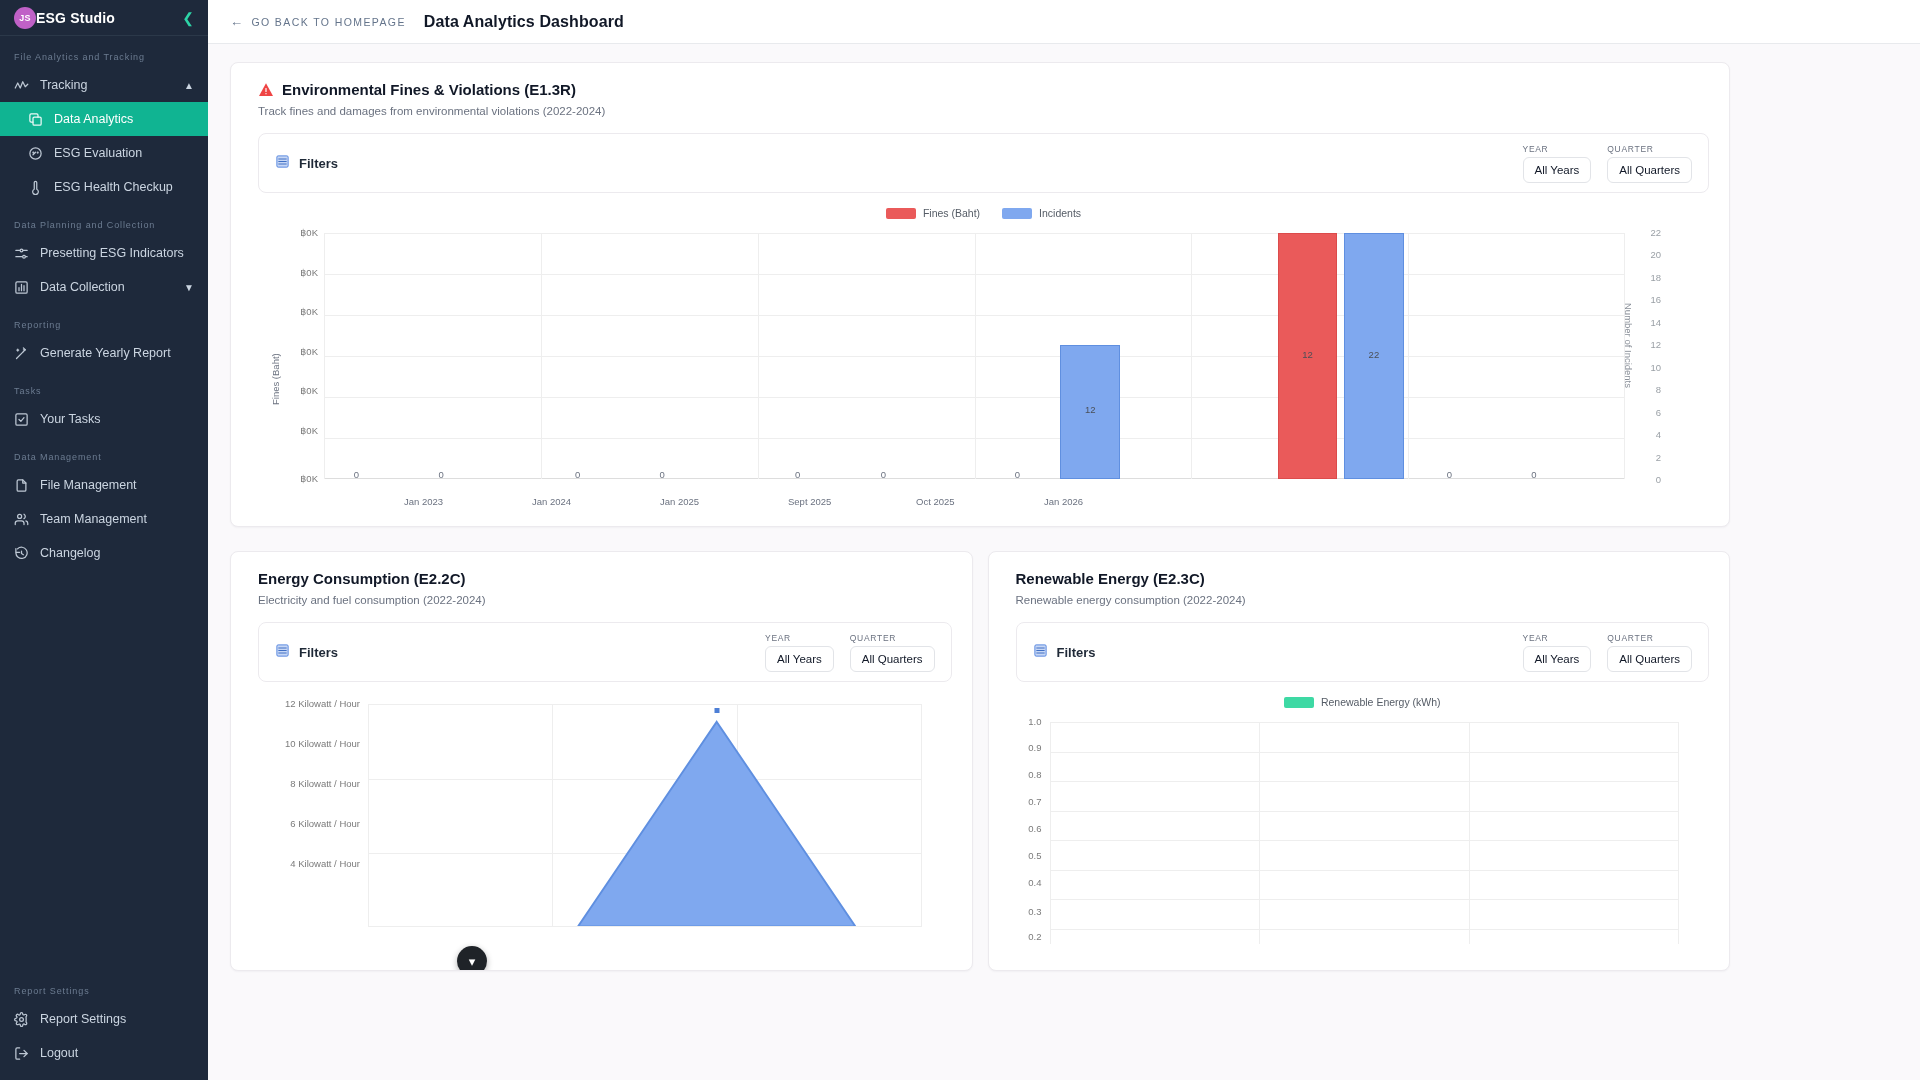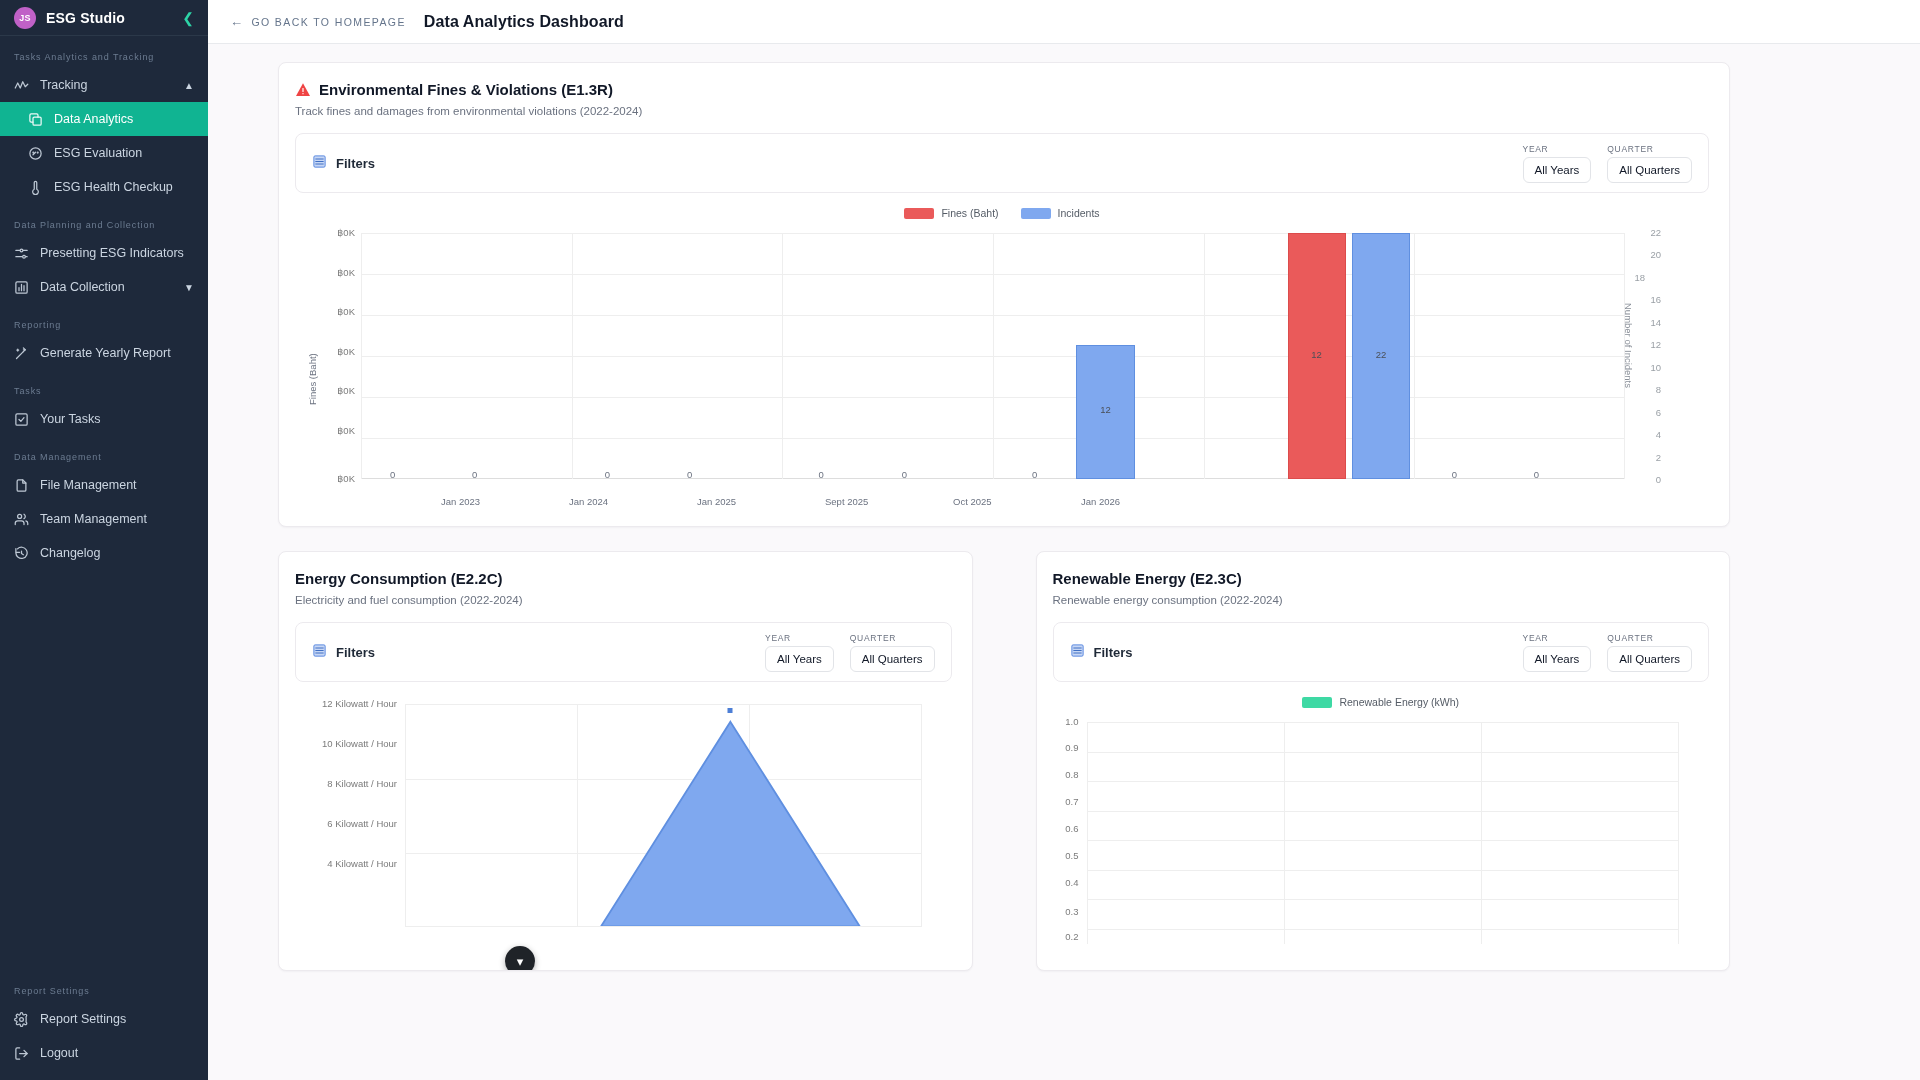--- a/index.html
+++ b/index.html
@@ -13,21 +13,21 @@
 
   
   .sidebar {
     width: 208px; min-width: 208px; height: 1080px;
     background: #1e293b;
     color: #cbd5e1;
     display: flex; flex-direction: column;
     position: relative;
   }
   .sb-header {
-    height: 36px; display: flex; align-items: center; gap: 10px;
+    height: 36px; display: flex; align-items: center; 
     padding: 0 14px; border-bottom: 1px solid #2b3849;
   }
   .avatar {
     width: 22px; height: 22px; border-radius: 50%;
     background: #c061c7; color: #fff; font-size: 9px; font-weight: bold;
     display: flex; align-items: center; justify-content: center;
     letter-spacing: .3px;
   }
   .brand { font-size: 14px; font-weight: bold; color: #ffffff; letter-spacing: .2px; }
   .collapse-btn { margin-left: auto; color: #2dd4a7; font-size: 14px; line-height: 1; cursor: pointer; }
@@ -66,22 +66,21 @@
   .page-title { font-size: 16px; font-weight: bold; color: #111827; letter-spacing: .1px; }
 
   .canvas {
     flex: 1; background: #faf9fb; padding: 0 0 0 0; overflow: hidden; position: relative;
   }
   .canvas-inner { padding: 18px 190px 0 22px; }
 
   .card {
     background: #ffffff; border: 1px solid #eceaee; border-radius: 8px;
     box-shadow: 0 1px 2px rgba(16,24,40,.04);
-    padding: 18px 20px 14px 16px;
-    margin-left: 48px;
+    padding: 18px 20px 14px 27px;
   }
   .card-title-row { display: flex; align-items: center; gap: 8px; }
   .warn-icon { display:flex; }
   .card-title { font-size: 15px; font-weight: bold; color: #111827; }
   .card-sub { font-size: 11.5px; color: #6b7280; margin-top: 7px; }
 
   .filters-box {
     margin-top: 16px; border: 1px solid #eceaee; border-radius: 8px;
     height: 60px; display: flex; align-items: center; padding: 0 16px;
     background: #fff;
@@ -135,21 +134,21 @@
 <div class="app">
 
   <aside class="sidebar">
 
     <div class="sb-header">
       <div class="avatar">JS</div>
       <div class="brand">ESG Studio</div>
       <div class="collapse-btn">❮</div>
     </div>
 
-    <div class="sb-section">Tasks Analytics and Tracking</div>
+    <div class="sb-section">File Analytics and Tracking</div>
 
     <div class="sb-item">
       <span class="ico">
         <svg width="15" height="15" viewBox="0 0 24 24" fill="none" stroke="#cbd5e1" stroke-width="2" stroke-linecap="round" stroke-linejoin="round">
             <polyline points="2 16 6 8 10 16 14 6 18 14 22 10"></polyline>
           </svg>
       </span>
       <span>Tracking</span>
       <span class="chev">▲</span>
     </div>
@@ -406,21 +405,21 @@
               <div class="ytick" style="left:26px; width:34px; top:2px;">฿0K</div>
               <div class="ytick" style="left:26px; width:34px; top:42px;">฿0K</div>
               <div class="ytick" style="left:26px; width:34px; top:81px;">฿0K</div>
               <div class="ytick" style="left:26px; width:34px; top:121px;">฿0K</div>
               <div class="ytick" style="left:26px; width:34px; top:160px;">฿0K</div>
               <div class="ytick" style="left:26px; width:34px; top:200px;">฿0K</div>
               <div class="ytick" style="left:26px; width:34px; top:248px;">฿0K</div>
 
               <div class="ytick-r" style="right:48px; top:2px;">22</div>
               <div class="ytick-r" style="right:48px; top:24px;">20</div>
-              <div class="ytick-r" style="right:64px; top:47px;">18</div>
+              <div class="ytick-r" style="right:48px; top:47px;">18</div>
               <div class="ytick-r" style="right:48px; top:69px;">16</div>
               <div class="ytick-r" style="right:48px; top:92px;">14</div>
               <div class="ytick-r" style="right:48px; top:114px;">12</div>
               <div class="ytick-r" style="right:48px; top:137px;">10</div>
               <div class="ytick-r" style="right:48px; top:159px;">8</div>
               <div class="ytick-r" style="right:48px; top:182px;">6</div>
               <div class="ytick-r" style="right:48px; top:204px;">4</div>
               <div class="ytick-r" style="right:48px; top:227px;">2</div>
               <div class="ytick-r" style="right:48px; top:249px;">0</div>
 

